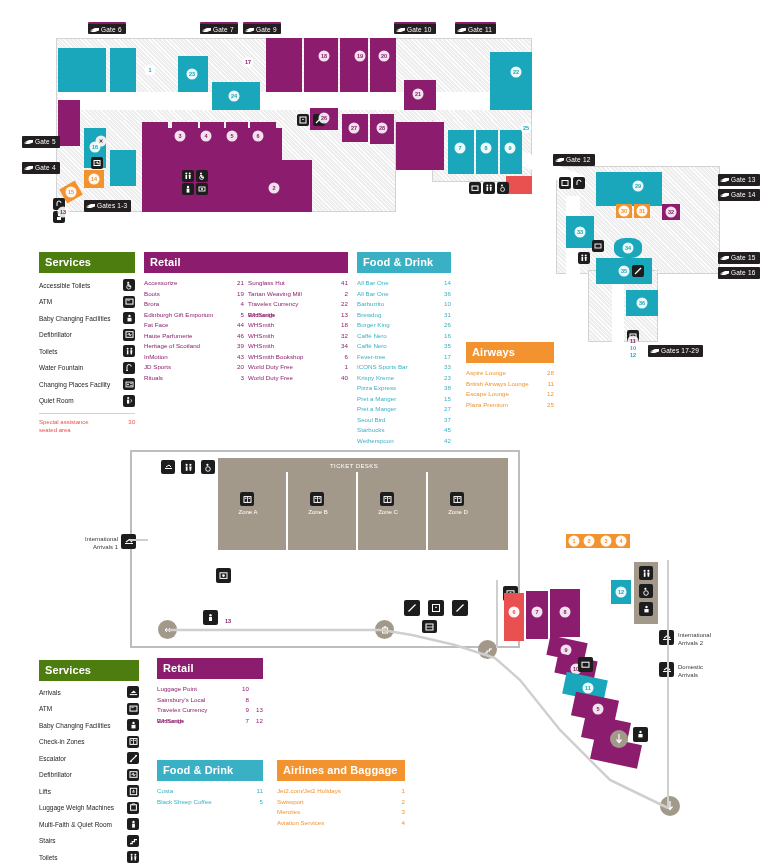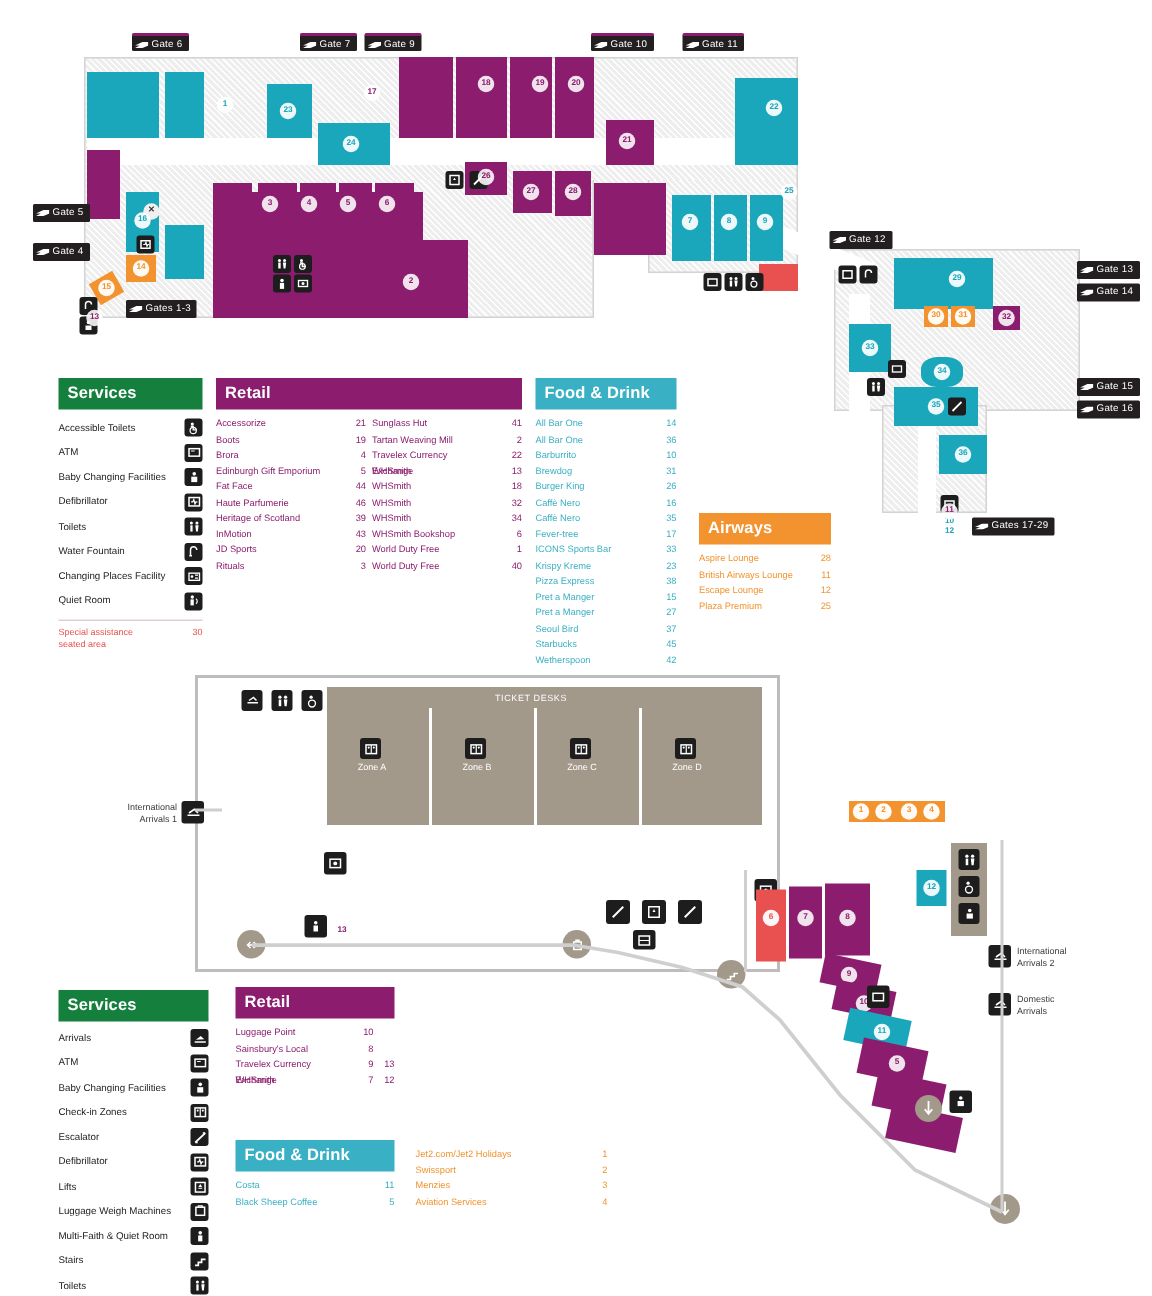--- a/index.html
+++ b/index.html
@@ -88,21 +88,21 @@
 
   
   .panel { position: absolute; }
   .panel .hdr {
     font-size: 11px;
     font-weight: bold;
     color: #ffffff;
     padding: 4px 6px 5px 6px;
     letter-spacing: .1px;
   }
-  .hdr.black  { background: #15803d; }
+  .hdr.black  { background: #4d7c0f; }
   .hdr.purple { background: #8c1d6e; }
   .hdr.teal   { background: #3ab0c4; }
   .hdr.orange { background: #f2932f; }
 
   .svcrow {
     display: flex; align-items: center;
     height: 16.5px;
     font-size: 6.5px;
     color: #1d1d1d;
   }
@@ -1017,20 +1017,21 @@
           <div class="nb">11</div>
         </div>
         <div class="listrow c-teal">
           <div class="nm">Black Sheep Coffee</div>
           <div class="nb">5</div>
         </div>
       </div>
   </div>
 
   <div class="panel" style="left:277px;top:760px;width:128px;">
+    <div class="hdr orange">Airlines and Baggage</div>
     <div id="arr-airlines" style="margin-top:5px;">
         <div class="listrow c-orange">
           <div class="nm">Jet2.com/Jet2 Holidays</div>
           <div class="nb">1</div>
         </div>
         <div class="listrow c-orange">
           <div class="nm">Swissport</div>
           <div class="nb">2</div>
         </div>
         <div class="listrow c-orange">

